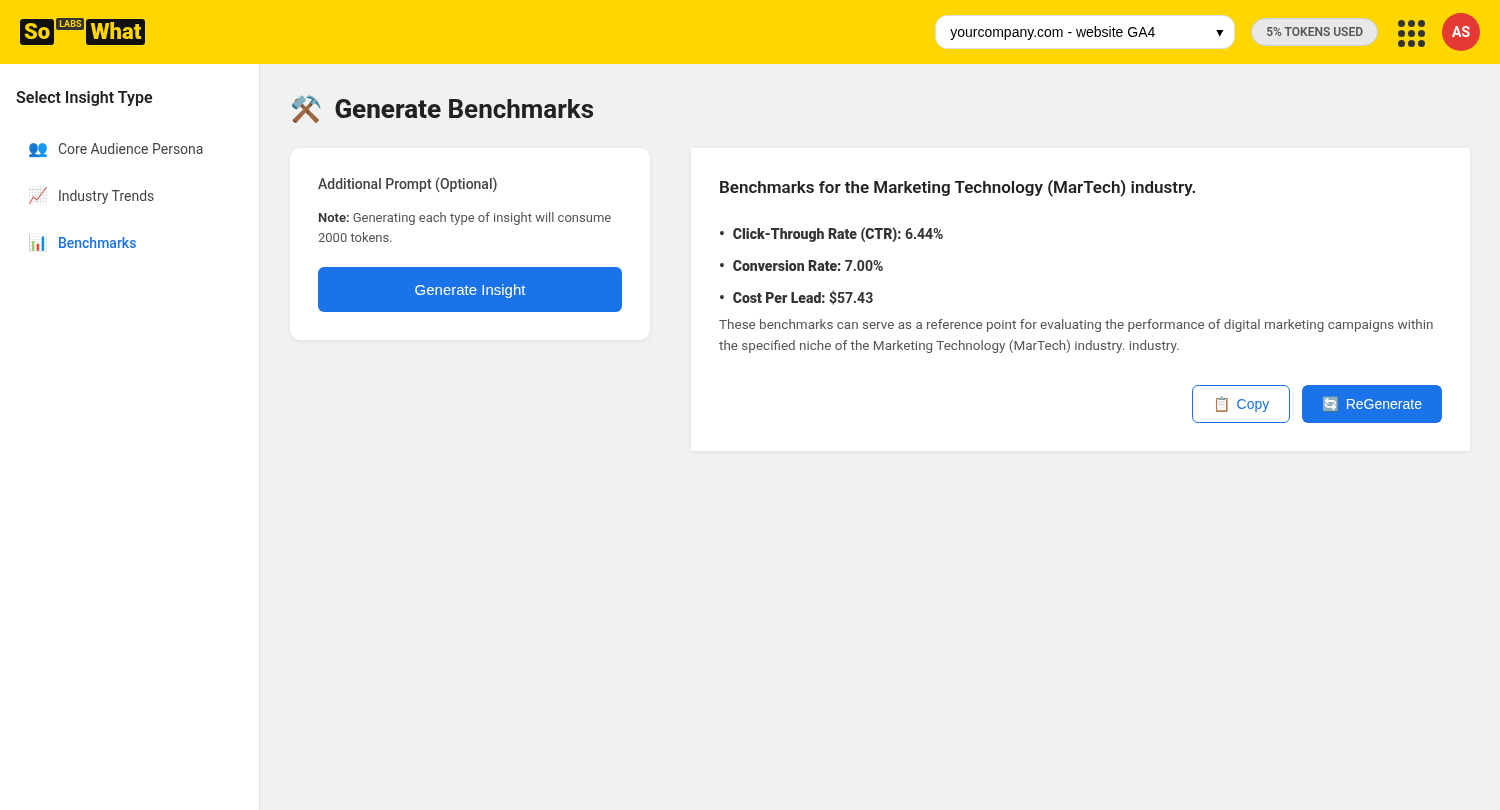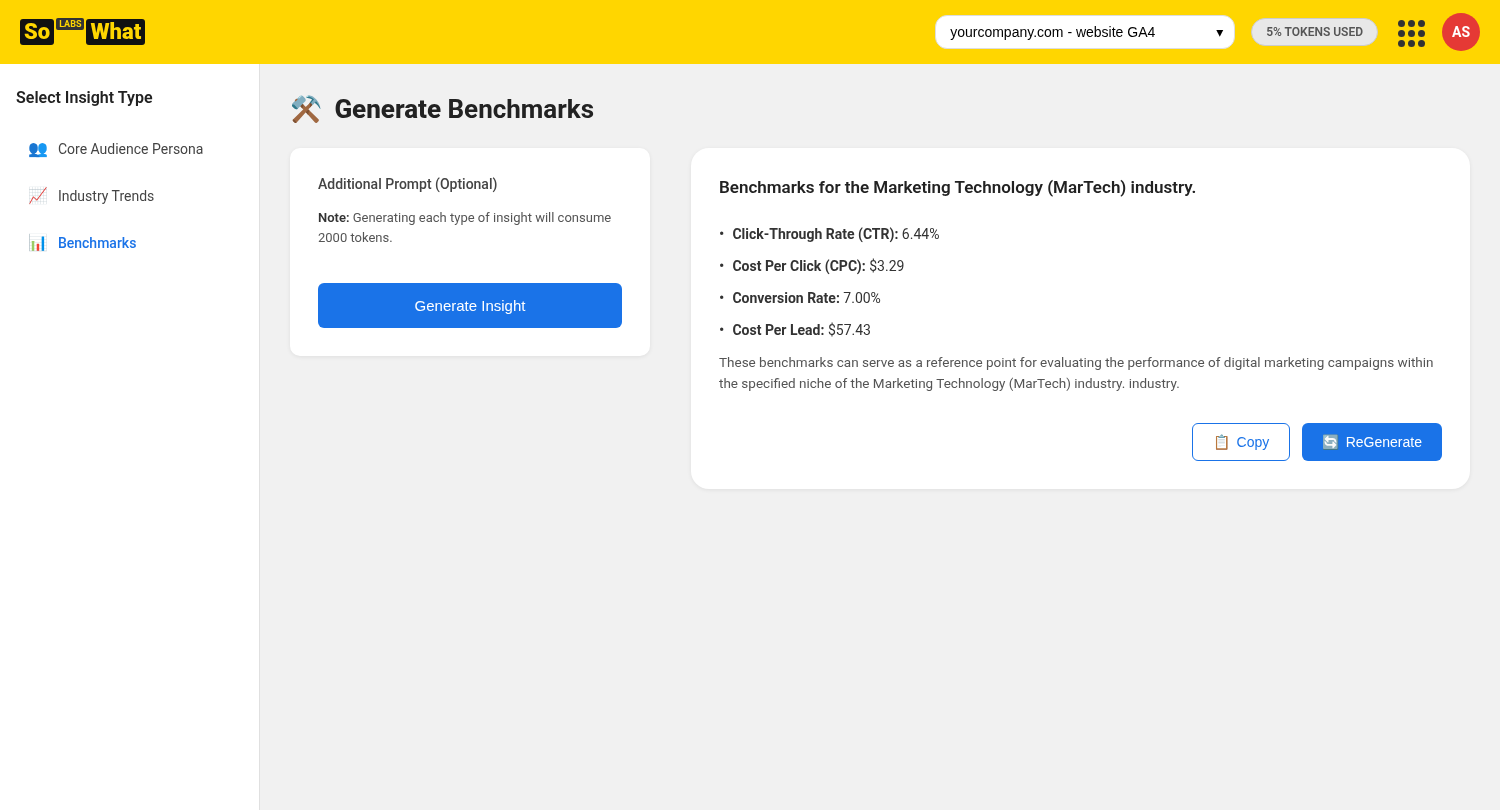--- a/index.html
+++ b/index.html
@@ -202,56 +202,57 @@
       padding: 10px 12px;
       font-size: 13px;
       color: #888;
       resize: none;
       outline: none;
       font-family: inherit;
     }
     .note-text {
       font-size: 13px;
       color: #555;
-      margin: 16px 0 36px;
+      margin: 16px 0 20px;
       line-height: 1.5;
     }
     .note-text strong { font-weight: 600; color: #333; }
     .generate-btn {
       width: 100%;
       background: #1a73e8;
       color: white;
       border: none;
       border-radius: 6px;
       padding: 14px;
       font-size: 15px;
       font-weight: 500;
       cursor: pointer;
       transition: background 0.2s;
     }
 
     
     .right-card {
       background: white;
-      border-radius: 18px;
+      border-radius: 2px;
       padding: 28px;
       flex: 1;
       box-shadow: 0 1px 4px rgba(0,0,0,0.08);
       min-height: 300px;
     }
     .result-title {
       font-size: 17px;
       font-weight: 600;
       color: #222;
       margin-bottom: 18px;
       line-height: 1.4;
     }
     .result-list {
       list-style: none;
-      margin-bottom: 6px;
+      margin-bottom: 0;
+      font-weight: bold;
     }
     .result-list li {
       font-size: 14px;
       color: #333;
       padding: 4px 0;
       display: flex;
       align-items: baseline;
       gap: 8px;
       line-height: 1.5;
     }
@@ -370,23 +371,20 @@
       </div>
 
       <div class="right-card">
         <div class="result-title">Benchmarks for the Marketing Technology (MarTech) industry.</div>
 
         <ul class="result-list">
           <li>
             <span><strong>Click-Through Rate (CTR):</strong> 6.44%</span>
           </li>
           <li>
-            <span><strong>Cost Per Click (CPC):</strong> $3.29</span>
-          </li>
-          <li>
             <span><strong>Conversion Rate:</strong> 7.00%</span>
           </li>
           <li>
             <span><strong>Cost Per Lead:</strong> $57.43</span>
           </li>
         </ul>
 
         <p class="result-description">These benchmarks can serve as a reference point for evaluating the performance of digital marketing campaigns within the specified niche of the Marketing Technology (MarTech) industry. industry.</p>
 
         <div class="result-actions">

